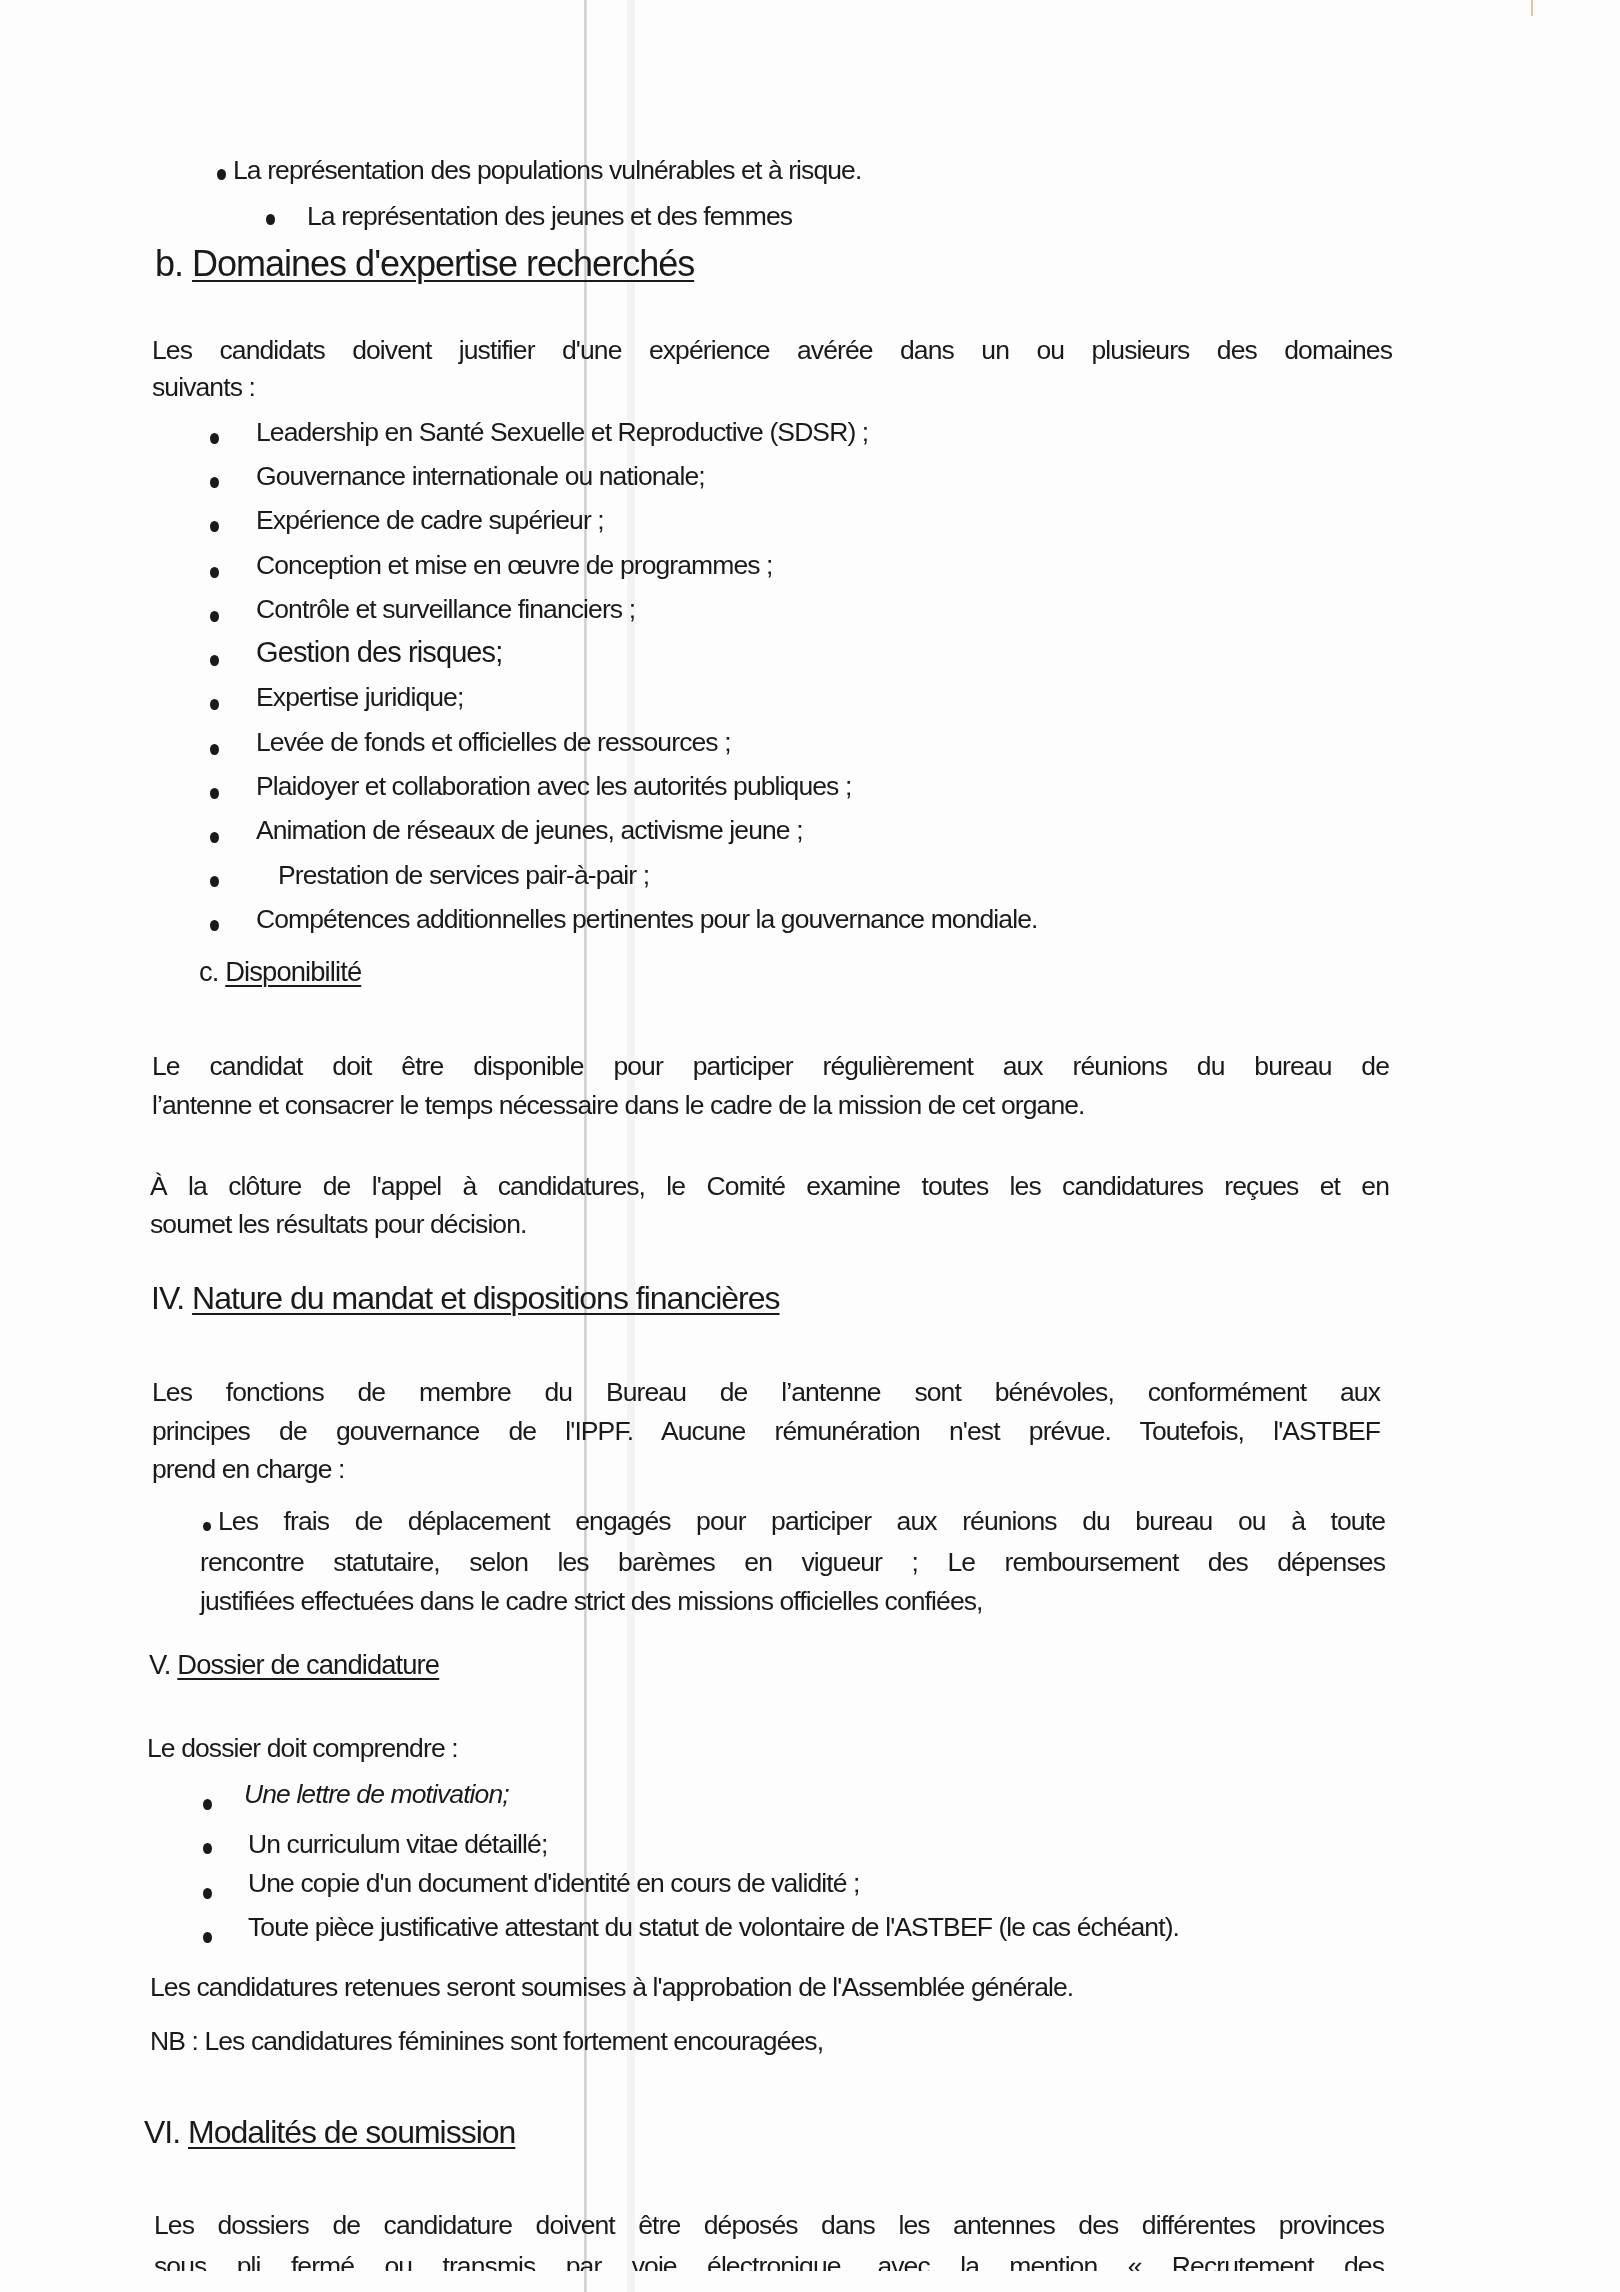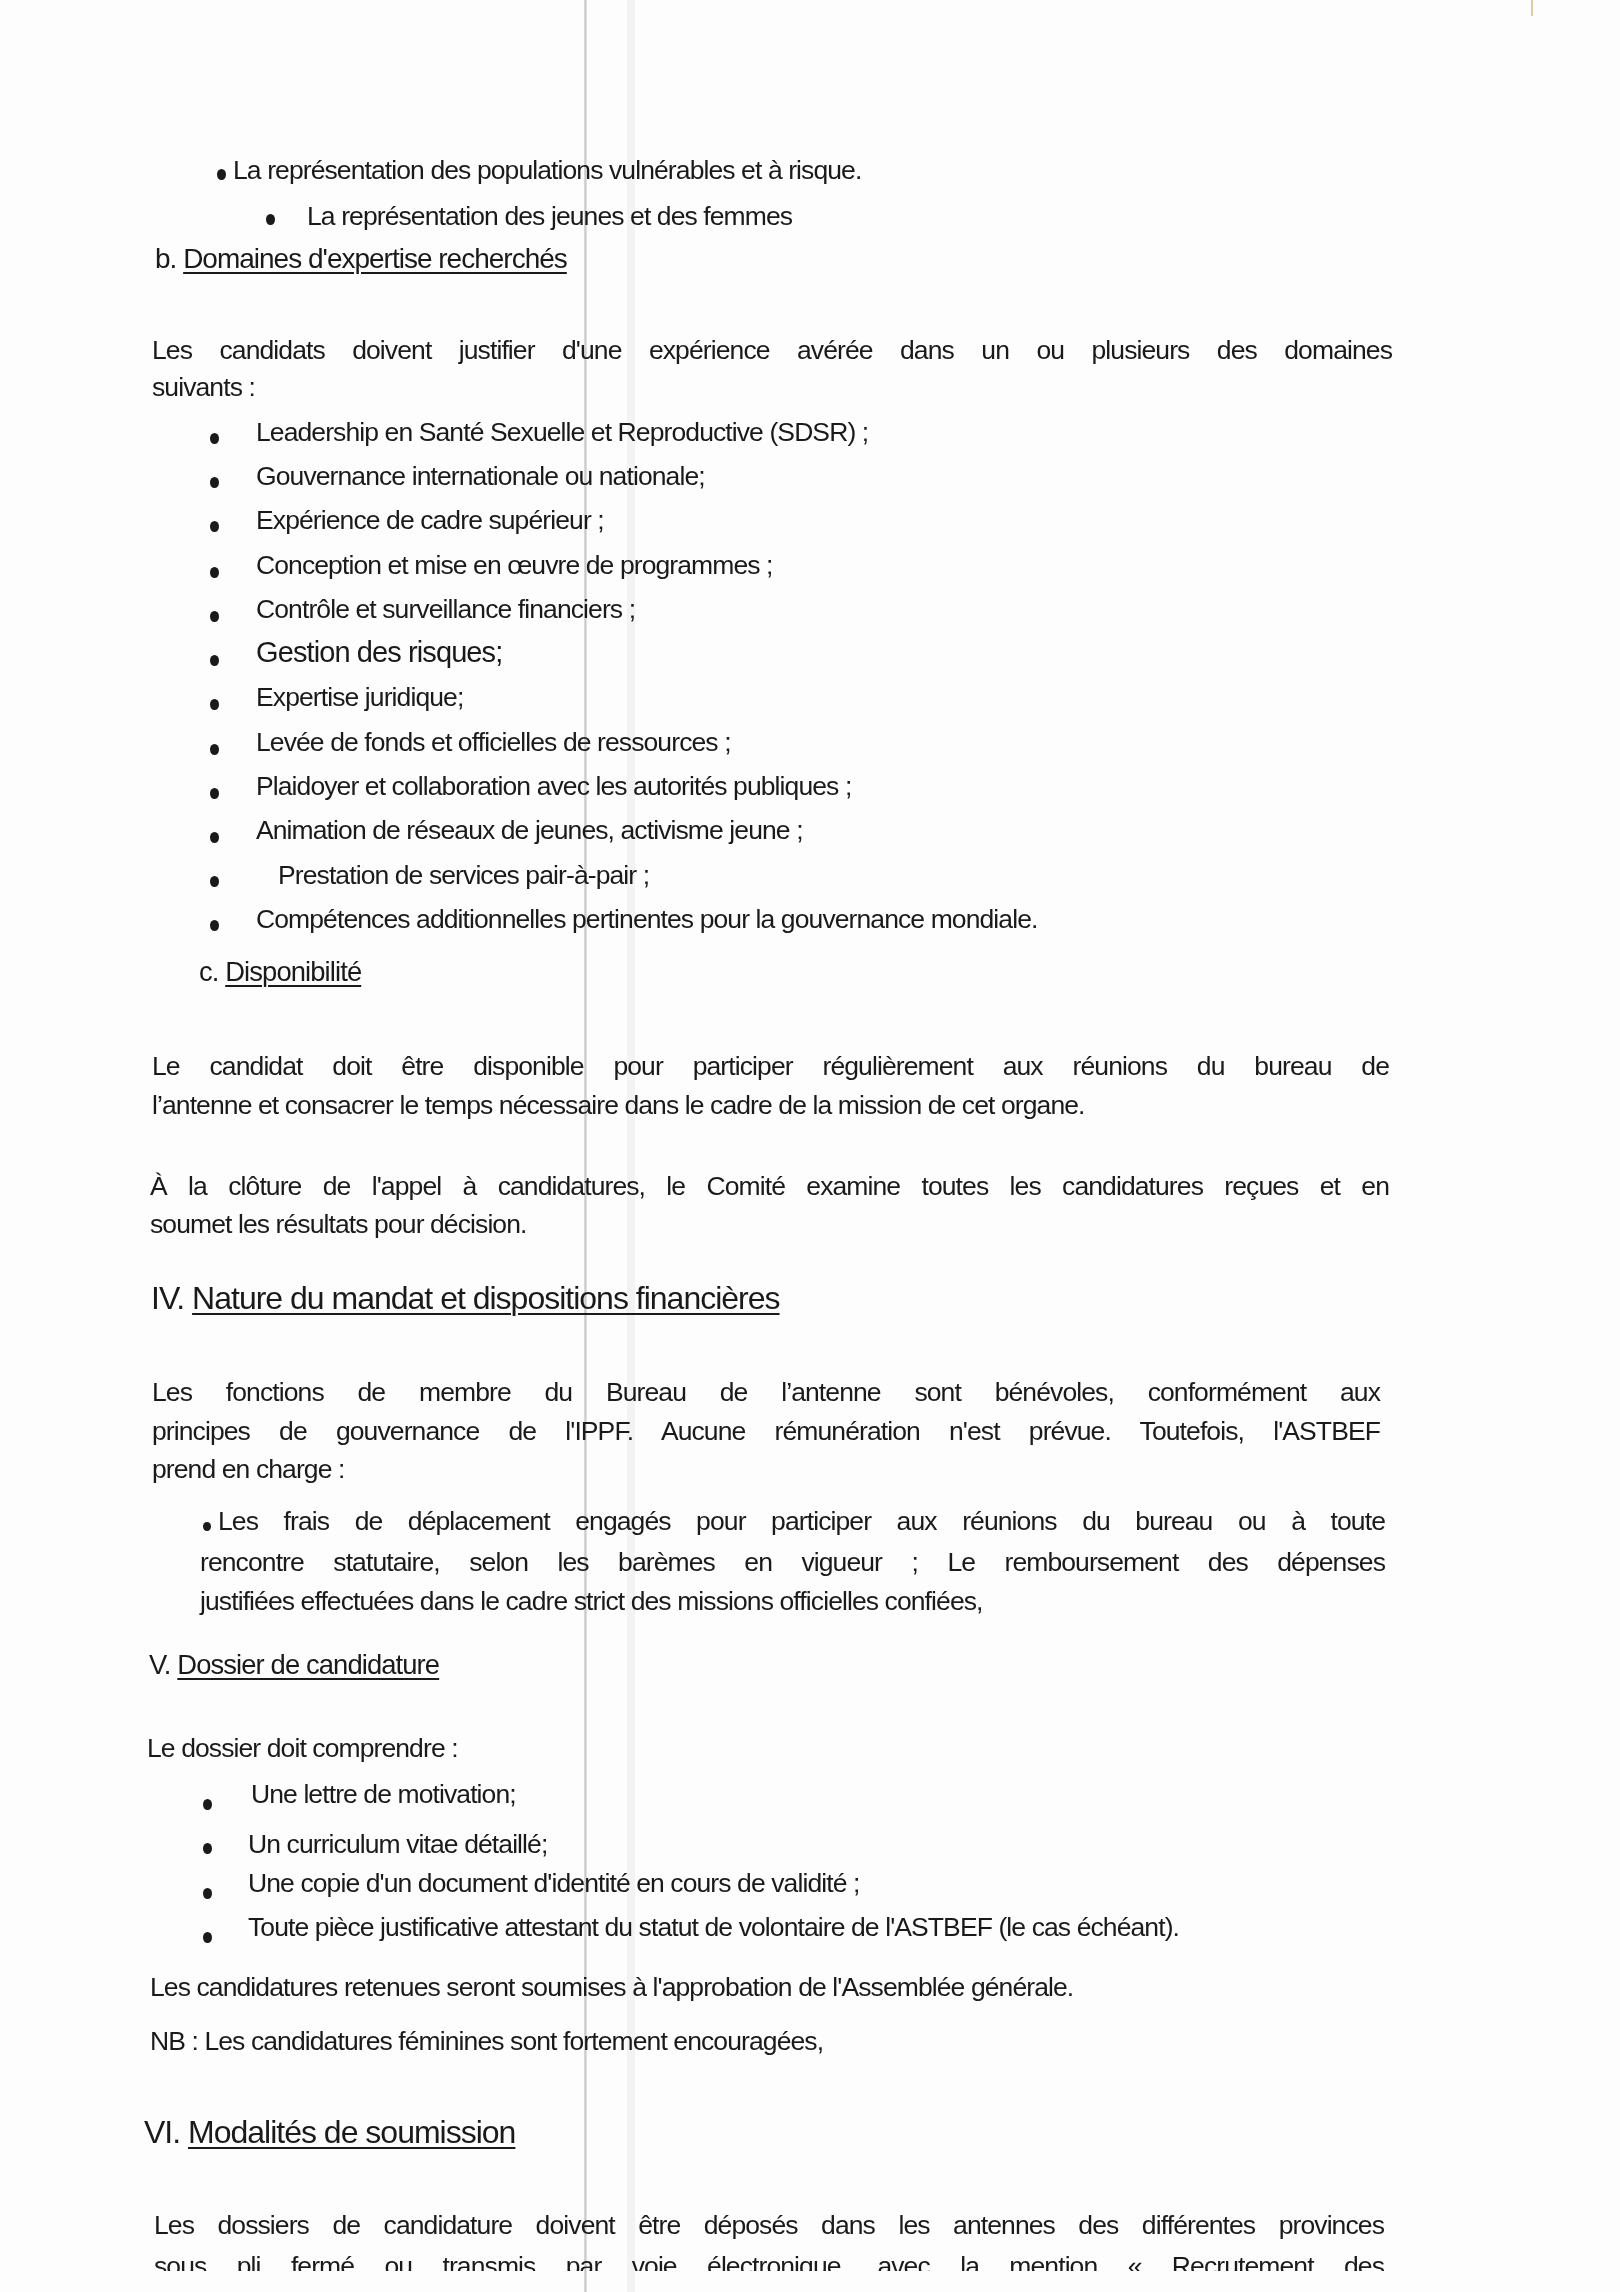--- a/index.html
+++ b/index.html
@@ -30,21 +30,21 @@
     transform-origin: left top;
   }
   .just { white-space: normal; text-align: justify; text-align-last: justify; }
   .bul {
     position: absolute;
     width: 8.8px; height: 10.8px; border-radius: 50%;
     background: #1a1a1a;
   }
   .u { text-decoration: underline; text-decoration-thickness: 2px; text-underline-offset: 3.9px; }
   .h2 { font-size: 32px; letter-spacing: -1px; }
-  .h3 { font-size: 28px; letter-spacing: -1px; }
+  .h3 { font-size: 36px; letter-spacing: -1px; }
 </style>
 </head>
 <body>
 
 <div class="scanline"></div>
 <div class="scanline2"></div>
 <div class="tick"></div>
 
 <div class="bul" style="left:217px; top:169px;"></div>
 <div class="line" style="left:233px; top:155px;">La représentation des populations vulnérables et à risque.</div>
@@ -106,21 +106,21 @@
 <div class="line just" style="left:200px; top:1547px; width:1185px;">rencontre statutaire, selon les barèmes en vigueur ; Le remboursement des dépenses</div>
 <div class="line" style="left:200px; top:1586px;">justifiées effectuées dans le cadre strict des missions officielles confiées,</div>
 
 <div class="line" style="left:149px; top:1649px; font-size:27.4px;">
   <span>V.</span>
   <span class="u">Dossier de candidature</span>
 </div>
 <div class="line" style="left:147px; top:1733px;">Le dossier doit comprendre :</div>
 <div>
   <div class="bul" style="left:203px; top:1799px;"></div>
-  <div class="line" style="left:251px; top:1779px;">Une lettre de motivation;</div>
+  <div class="line" style="left:244px; top:1779px;font-style:italic;">Une lettre de motivation;</div>
   <div class="bul" style="left:203px; top:1843px;"></div>
   <div class="line" style="left:248px; top:1823px;margin-top:6px;">Un curriculum vitae détaillé;</div>
   <div class="bul" style="left:203px; top:1888px;"></div>
   <div class="line" style="left:248px; top:1868px;">Une copie d'un document d'identité en cours de validité ;</div>
   <div class="bul" style="left:203px; top:1932px;"></div>
   <div class="line" style="left:248px; top:1912px;">Toute pièce justificative attestant du statut de volontaire de l'ASTBEF (le cas échéant).</div>
 </div>
 <div class="line" style="left:150px; top:1972px;">Les candidatures retenues seront soumises à l'approbation de l'Assemblée générale.</div>
 <div class="line" style="left:150px; top:2026px;">NB : Les candidatures féminines sont fortement encouragées,</div>
 

